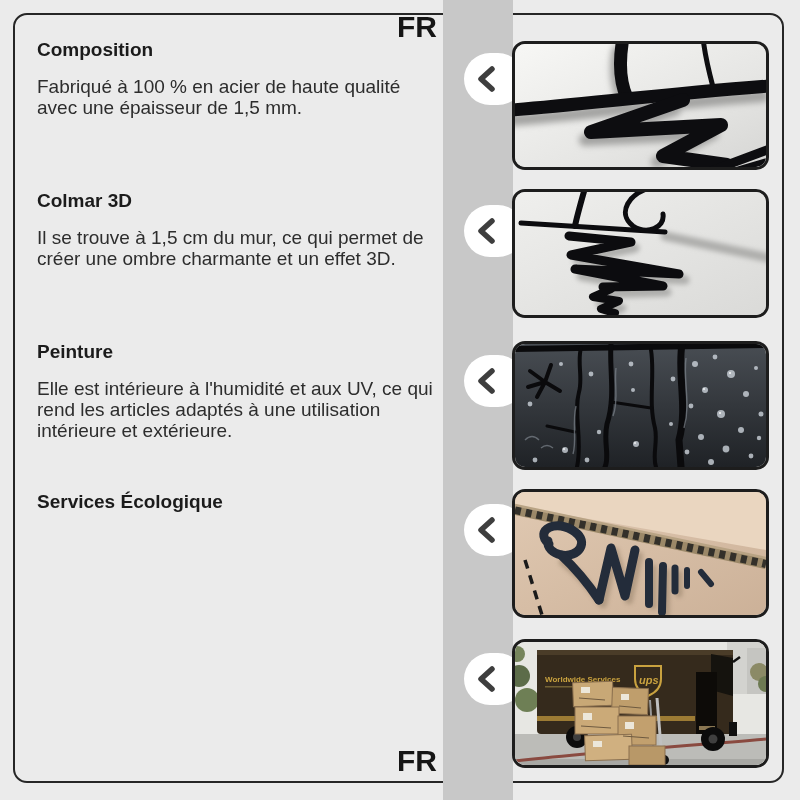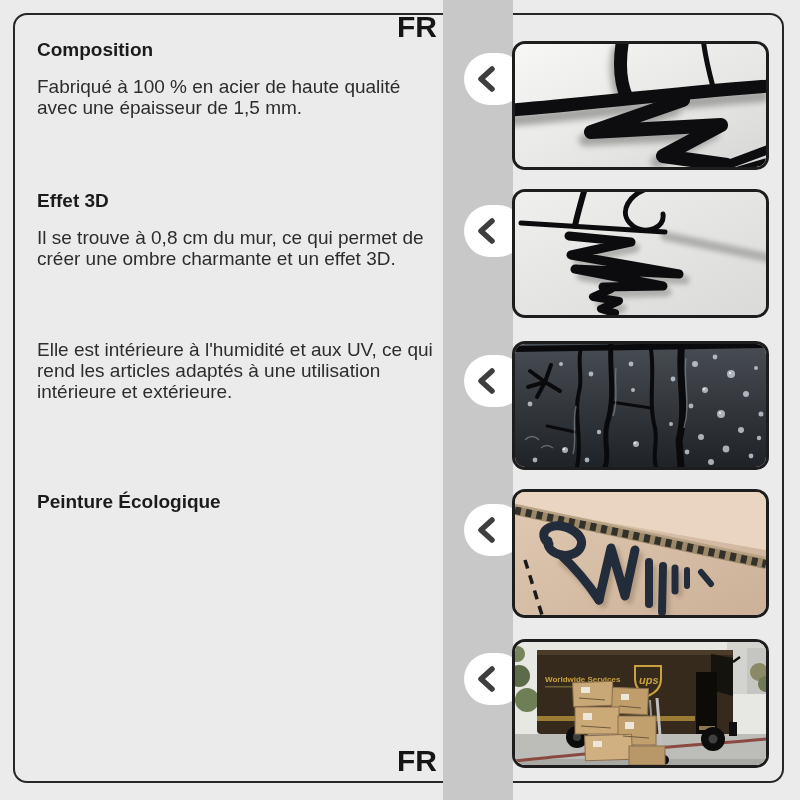--- a/index.html
+++ b/index.html
@@ -53,28 +53,29 @@
 <div class="rail"></div>
 
 <div class="fr-badge fr-top">FR</div>
 <div class="fr-badge fr-bottom">FR</div>
 
 <div class="section s0">
   <h3>Composition</h3>
   <p>Fabriqué à 100 % en acier de haute qualité avec une épaisseur de 1,5 mm.</p>
 </div>
 <div class="section s1">
-  <h3>Effet 3D</h3>
-  <p>Il se trouve à 0,8 cm du mur, ce qui permet de créer une ombre charmante et un effet 3D.</p>
+  <h3>Colmar 3D</h3>
+  <p>Il se trouve à 1,5 cm du mur, ce qui permet de créer une ombre charmante et un effet 3D.</p>
 </div>
 <div class="section s2">
+  <h3>Peinture</h3>
   <p>Elle est intérieure à l'humidité et aux UV, ce qui rend les articles adaptés à une utilisation intérieure et extérieure.</p>
 </div>
 <div class="section s3">
-  <h3>Peinture Écologique</h3>
+  <h3>Services Écologique</h3>
 </div>
 <div class="section s4">
 </div>
 
 <button class="pill p0">
   <svg width="22" height="26" viewBox="0 0 22 26">
     <polyline points="16,3 5,13 16,23" fill="none" stroke="#3e3e3e" stroke-width="5.5" stroke-linecap="round" stroke-linejoin="round"></polyline>
   </svg>
 </button>
 <button class="pill p1">

